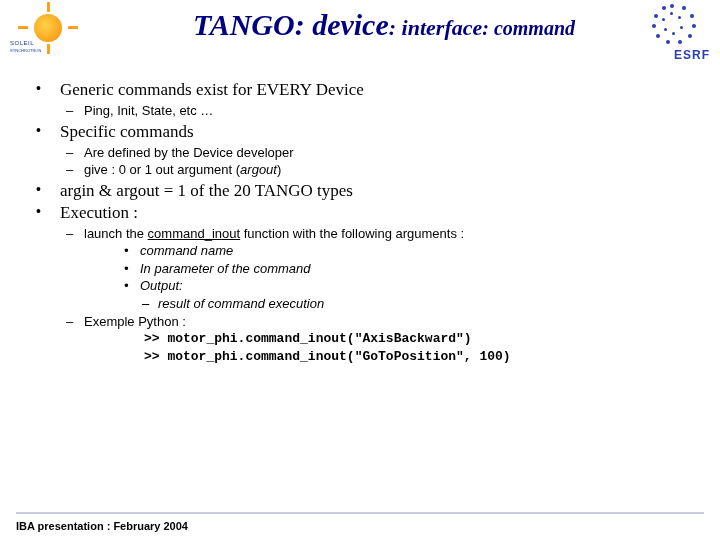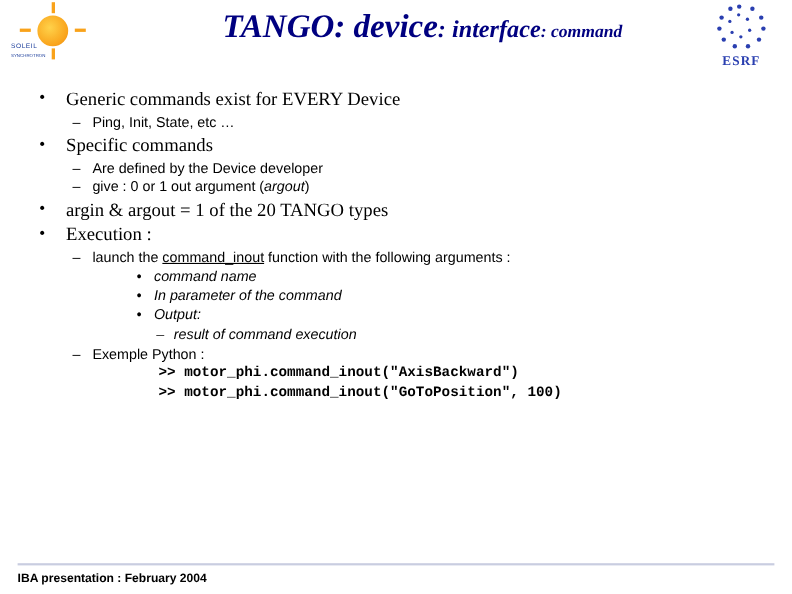--- a/index.html
+++ b/index.html
@@ -37,30 +37,30 @@
   }
   .title-main {
     font-family: "Comic Sans MS", cursive;
     font-weight: bold;
     font-style: italic;
     color: #000080;
   }
   .t1 { font-size: 30px; margin-left: 40px; }
   .t2 { font-size: 30px; }
   .t3 { font-size: 22px; }
-  .t4 { font-size: 16px; }
+  .t4 { font-size: 20px; }
   .logo-right {
     width: 72px;
     height: 62px;
     flex-shrink: 0;
     position: relative;
   }
   .esrf-ring { position:absolute; left:10px; top:0; width:50px; height:42px; }
   .dot { position:absolute; width:4px; height:4px; background:#2a3fb0; border-radius:50%; }
-  .esrf-text { position:absolute; left:0; top:44px; width:100%; text-align:center; font-size:12px; font-family: Liberation Serif, serif; color:#2a3fb0; letter-spacing:1px; font-weight:bold; }
+  .esrf-text { position:absolute; left:0; top:44px; width:100%; text-align:right; font-size:12px; font-family: Liberation Sans, sans-serif; color:#2a3fb0; letter-spacing:1px; font-weight:bold; }
   .content {
     padding: 8px 34px 0 34px;
     color: #000;
   }
   ul.level1 { list-style: none; }
   ul.level1 > li { position: relative; padding-left: 26px; margin-bottom: 2px; }
   ul.level1 > li::before { content: "•"; position: absolute; left: 2px; top: 0; color: #000; font-size: 14px; }
   .lvl1-text { font-size: 17px; font-family: "Comic Sans MS", cursive; color: #000; }
   ul.level2 { list-style: none; margin-top: 2px; margin-bottom: 2px; }
   ul.level2 > li { position: relative; padding-left: 24px; font-size: 13px; line-height: 1.35; }

